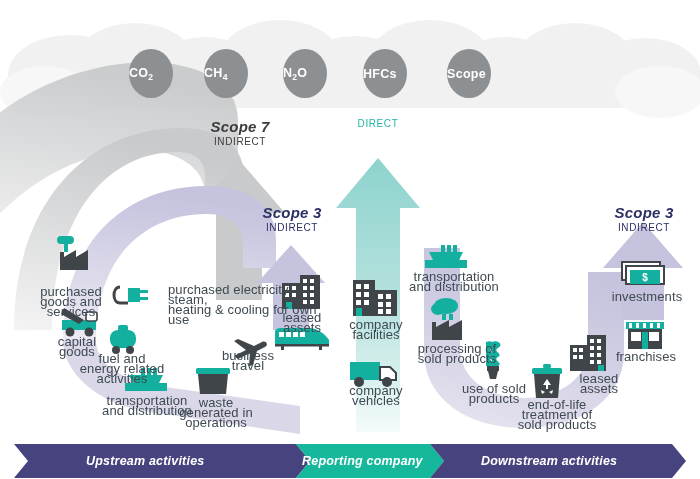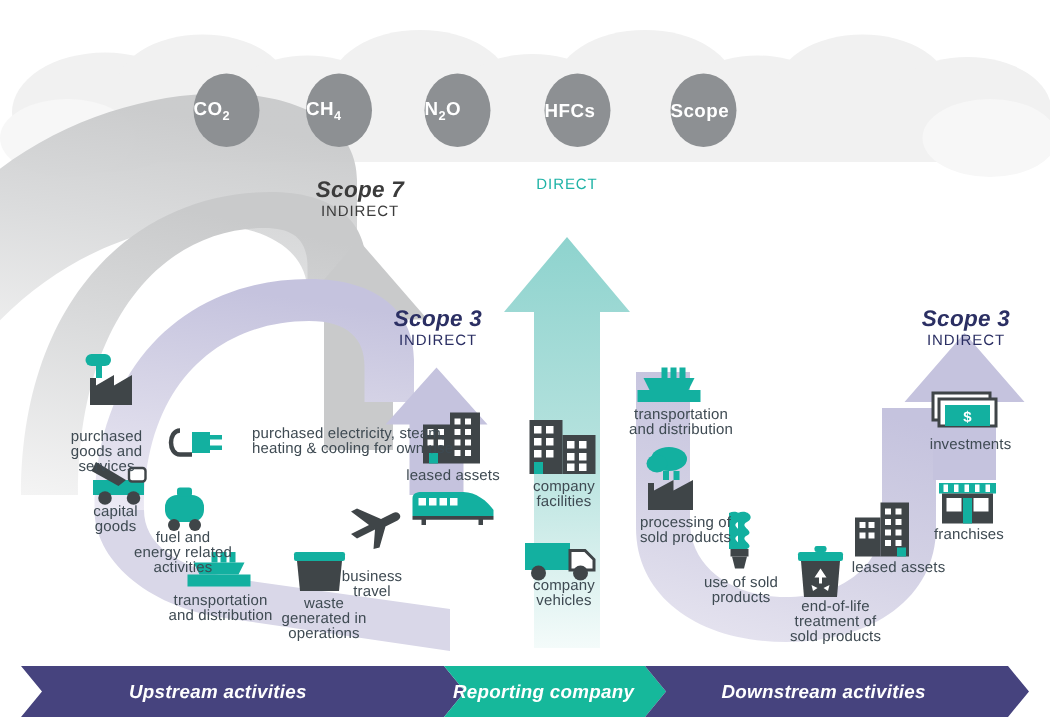--- a/index.html
+++ b/index.html
@@ -1,20 +1,20 @@
 <!DOCTYPE html>
 <html><head>
 <meta charset="utf-8">
 <title>GHG Protocol Scopes Diagram</title>
 <style>
   html,body{margin:0;padding:0;background:#ffffff;}
   body{font-family:"Liberation Sans","DejaVu Sans",sans-serif;}
   #stage{position:relative;width:700px;height:479px;overflow:hidden;background:#fff;}
   #bg{position:absolute;left:0;top:0;width:700px;height:479px;}
-  .lbl{position:absolute;text-align:center;color:#3e4a52;font-size:10px;line-height:10px;
+  .lbl{position:absolute;text-align:center;color:#3e4a52;font-size:13px;line-height:10px;
        font-family:"Liberation Sans","DejaVu Sans",sans-serif;letter-spacing:.1px;}
   .lbl.left{text-align:left;padding-left:16px;}
   .scope{position:absolute;text-align:center;}
   .scope .s1{font-style:italic;font-weight:bold;font-size:15px;line-height:17px;letter-spacing:.2px;}
   .scope .s2{font-weight:normal;font-size:10px;line-height:14px;letter-spacing:.6px;}
   .scope.gray .s1,.scope.gray .s2{color:#3b3b3b;}
   .scope.teal .s1,.scope.teal .s2{color:#1fb3a6;}
   .scope.navy .s1,.scope.navy .s2{color:#2b2f63;}
   .gaslbl{position:absolute;color:#ffffff;font-weight:bold;font-size:12.5px;letter-spacing:.3px;
           width:100%;text-align:left;top:50%;transform:translateY(-50%);}
@@ -350,21 +350,21 @@
   <div class="scope navy" style="left:588px;top:204px;width:112px;">
     <div class="s1">Scope 3</div>
     <div class="s2">INDIRECT</div>
   </div>
 
   <div class="lbl" style="left:26px;top:287px;width:90px;">purchased<br>goods and<br>services</div>
   <div class="lbl" style="left:42px;top:337px;width:70px;">capital<br>goods</div>
   <div class="lbl" style="left:72px;top:354px;width:100px;">fuel and<br>energy related<br>activities</div>
   <div class="lbl" style="left:95px;top:396px;width:104px;">transportation<br>and distribution</div>
   <div class="lbl" style="left:177px;top:398px;width:78px;">waste<br>generated in<br>operations</div>
-  <div class="lbl" style="left:216px;top:380px;width:64px;">business<br>travel</div>
+  <div class="lbl" style="left:216px;top:351px;width:64px;">business<br>travel</div>
   <div class="lbl" style="left:264px;top:313px;width:76px;">leased assets</div>
 
   <div class="lbl left" style="left:152px;top:285px;width:150px;">purchased electricity, steam,<br>heating &amp; cooling for own use</div>
 
   <div class="lbl" style="left:340px;top:320px;width:72px;">company<br>facilities</div>
   <div class="lbl" style="left:340px;top:386px;width:72px;">company<br>vehicles</div>
 
   <div class="lbl" style="left:404px;top:272px;width:100px;">transportation<br>and distribution</div>
   <div class="lbl" style="left:414px;top:344px;width:86px;">processing of<br>sold products</div>
   <div class="lbl" style="left:456px;top:384px;width:76px;">use of sold<br>products</div>

